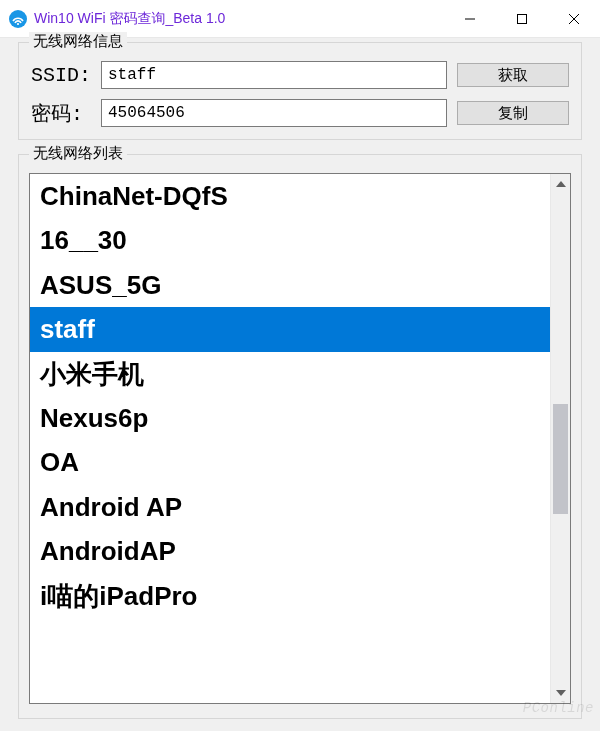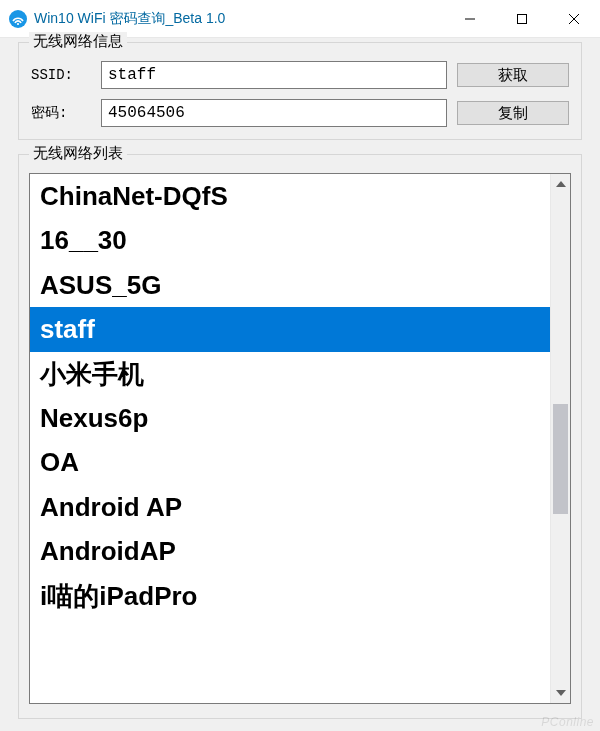--- a/index.html
+++ b/index.html
@@ -23,21 +23,21 @@
     }
     .titlebar .app-icon {
       width: 20px; height: 20px;
       margin-right: 6px;
       display: inline-flex;
       align-items: center; justify-content: center;
     }
     .titlebar .title {
       flex: 1;
       font-size: 14px;
-      color: #0369a1;
+      color: #6d28d9;
     }
     .titlebar .ctrls {
       display: flex;
       height: 100%;
     }
     .titlebar .ctrlbtn {
       width: 52px;
       height: 38px;
       display: flex;
       align-items: center; justify-content: center;
@@ -75,21 +75,21 @@
     
     .row {
       display: flex;
       align-items: center;
       margin-bottom: 10px;
     }
     .row:last-child { margin-bottom: 0; }
     .row .label {
       width: 70px;
       font-family: Consolas, "Courier New", monospace;
-      font-size: 14px;
+      font-size: 20px;
       color: #000;
     }
     .row .textbox {
       flex: 1;
       height: 28px;
       border: 1px solid #7a7a7a;
       background: #fff;
       padding: 2px 6px;
       font-family: Consolas, "Courier New", monospace;
       font-size: 16px;
@@ -156,25 +156,26 @@
     .scroll-thumb {
       position: absolute;
       left: 2px; right: 2px;
       top: 230px; height: 110px;
       background: #c2c3c9;
     }
 
     .watermark {
       position: absolute;
       right: 6px;
-      bottom: 2px;
-      font-size: 12px;
+      bottom: 15px;
+      font-size: 14px;
       color: rgba(0,0,0,0.1);
       letter-spacing: 0.5px;
       font-style: italic;
+      font-family: Liberation Mono, monospace;
     }
   </style>
 </head>
 <body>
 
 <div class="titlebar">
   <span class="app-icon">
     <svg viewBox="0 0 20 20">
         <circle cx="10" cy="10" r="9" fill="#1996e6"></circle>
         <path d="M5 12 a6 6 0 0 1 10 0" stroke="#fff" stroke-width="1.6" fill="none"></path>

